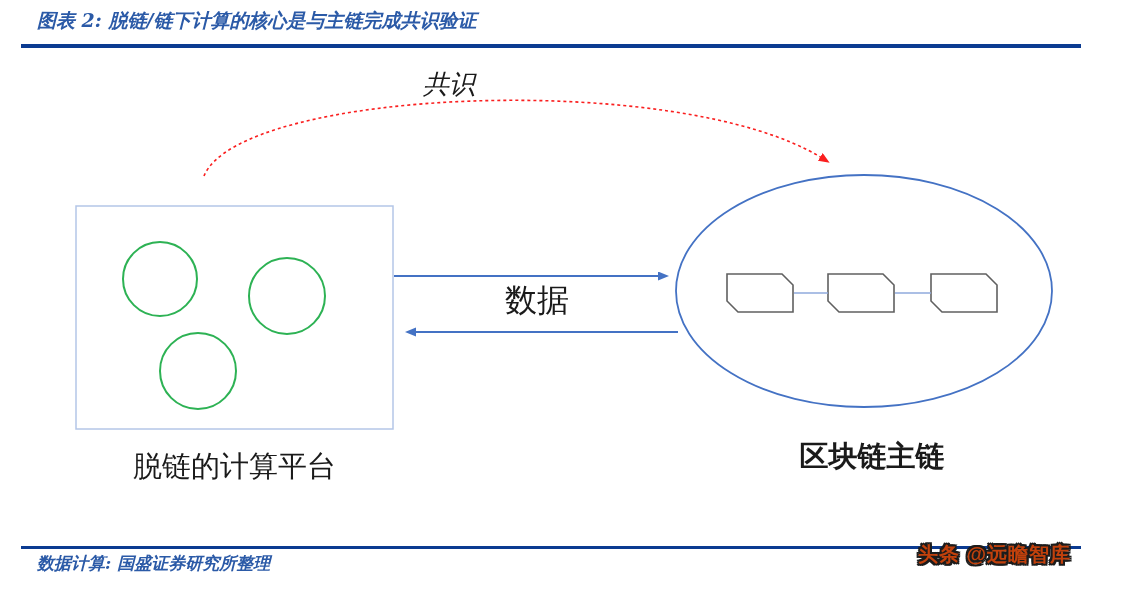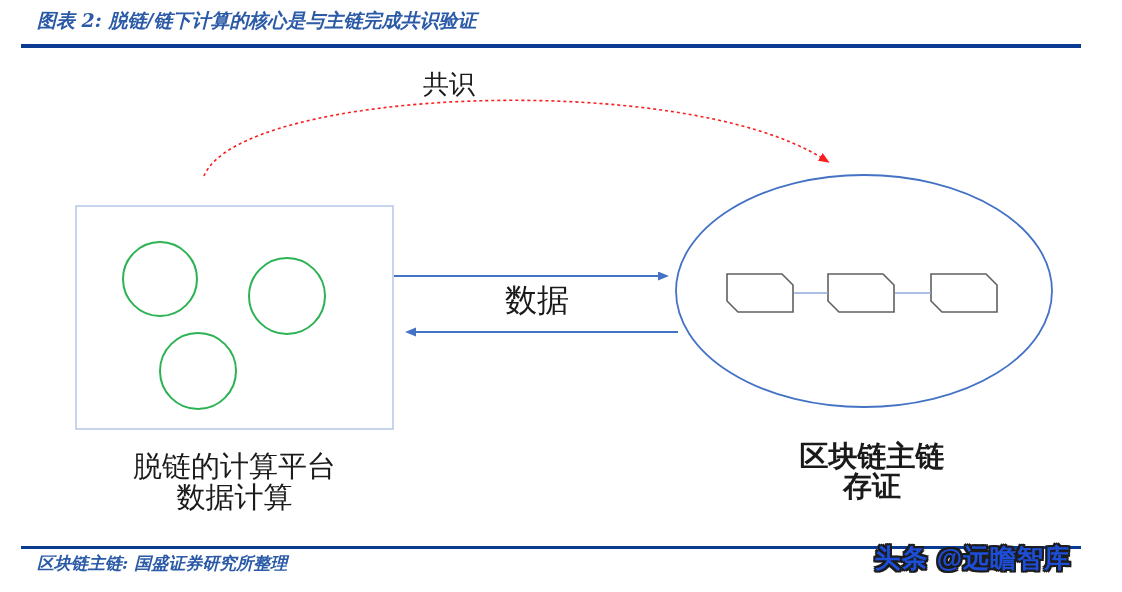--- a/index.html
+++ b/index.html
@@ -32,39 +32,39 @@
   .s-ellipse{stroke:var(--arrow-blue);fill:#ffffff;}
   .s-block{stroke:var(--block-border);fill:#ffffff;}
   .s-conn{stroke:var(--connector-blue);fill:none;}
   #red-arrowhead path{fill:var(--red);}
   #blue-arrowhead path{fill:var(--arrow-blue);}
   .flow-label{
     position:absolute;text-align:center;
     color:var(--text);font-size:26px;line-height:30px;
     white-space:nowrap;
   }
-  .consensus-label{left:404px;top:69px;width:90px;}
+  .consensus-label{left:404px;top:69px;width:90px;font-style:italic;}
   .data-label{left:487px;top:285px;width:100px;font-size:32px;}
   .node-caption{
     position:absolute;text-align:center;
     color:var(--text);font-size:29px;line-height:31px;
   }
   .caption-left{left:76px;top:451px;width:317px;}
   .caption-right{left:772px;top:441px;width:200px;line-height:30px;font-weight:bold;}
   .source-line{
     position:absolute;left:37px;top:552px;
     font-family:"DejaVu Serif","Liberation Serif",serif;
     font-style:italic;font-weight:600;
     font-size:17px;color:var(--title-blue);
     white-space:nowrap;
   }
   .watermark{
     position:absolute;right:10px;top:541px;
-    font-size:26px;font-weight:bold;letter-spacing:1px;
-    color:#1d4ed8;white-space:nowrap;
+    font-size:20px;font-weight:bold;letter-spacing:1px;
+    color:#c2410c;white-space:nowrap;
     text-shadow:
       -2px -2px 0 #1c1c1c, 2px -2px 0 #1c1c1c,
       -2px  2px 0 #1c1c1c, 2px  2px 0 #1c1c1c,
       -2px  0   0 #1c1c1c, 2px  0   0 #1c1c1c,
        0   -2px 0 #1c1c1c, 0    2px 0 #1c1c1c;
     z-index:5;
   }
 </style>
 </head>
 <body>
@@ -101,25 +101,23 @@
 
     <line class="s-blue" x1="394" y1="276" x2="660" y2="276" stroke-width="1.8" marker-end="url(#blue-arrowhead)"></line>
     <line class="s-blue" x1="678" y1="332" x2="414" y2="332" stroke-width="1.8" marker-end="url(#blue-arrowhead)"></line>
   </svg>
 
   <div class="flow-label consensus-label">共识</div>
   <div class="flow-label data-label">数据</div>
 
   <div class="node-caption caption-left">
     <div>脱链的计算平台</div>
-    <div>数据计算</div>
   </div>
 
   <div class="node-caption caption-right">
     <div>区块链主链</div>
-    <div>存证</div>
   </div>
 
   <div class="rule rule-bottom"></div>
-  <div class="source-line">区块链主链: 国盛证券研究所整理</div>
+  <div class="source-line">数据计算: 国盛证券研究所整理</div>
   <div class="watermark">头条 @远瞻智库</div>
 
 </div>
 
 </body></html>

